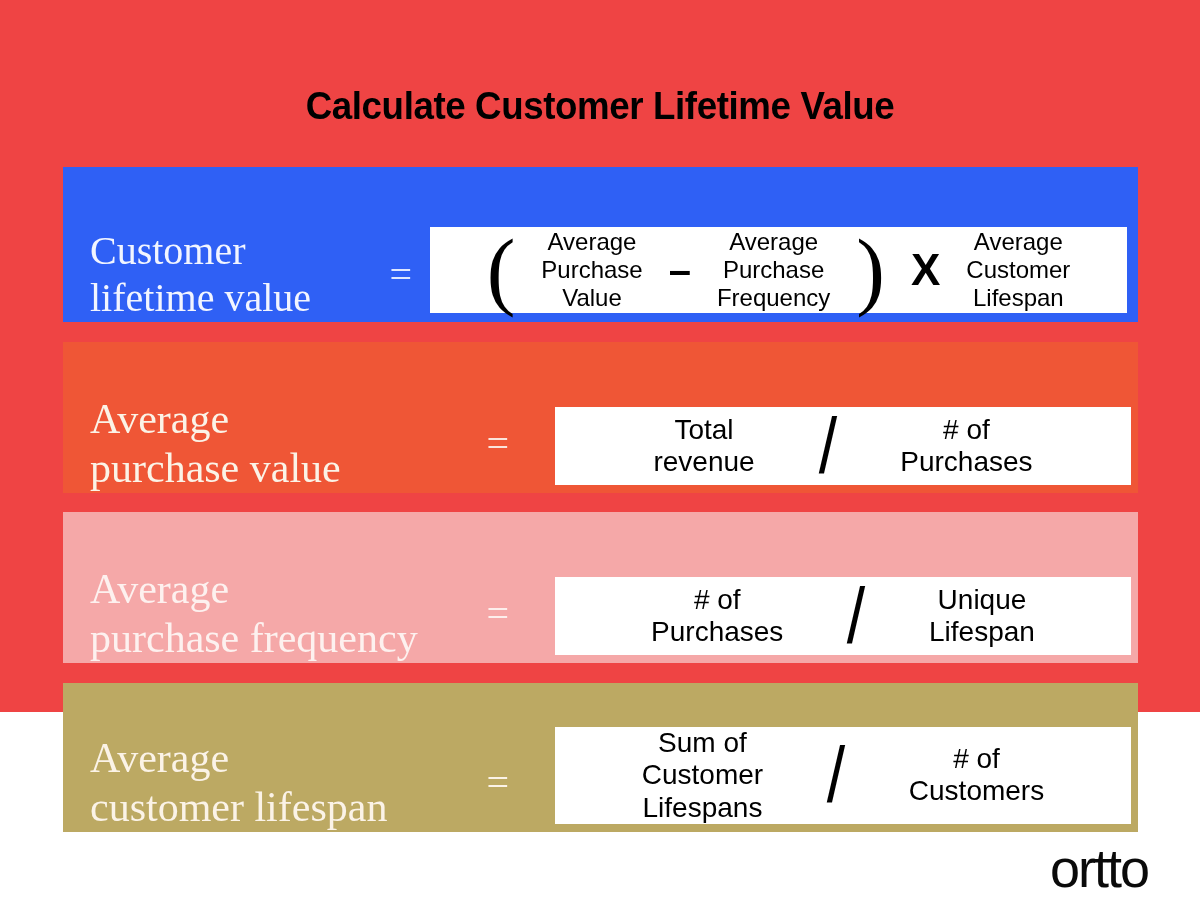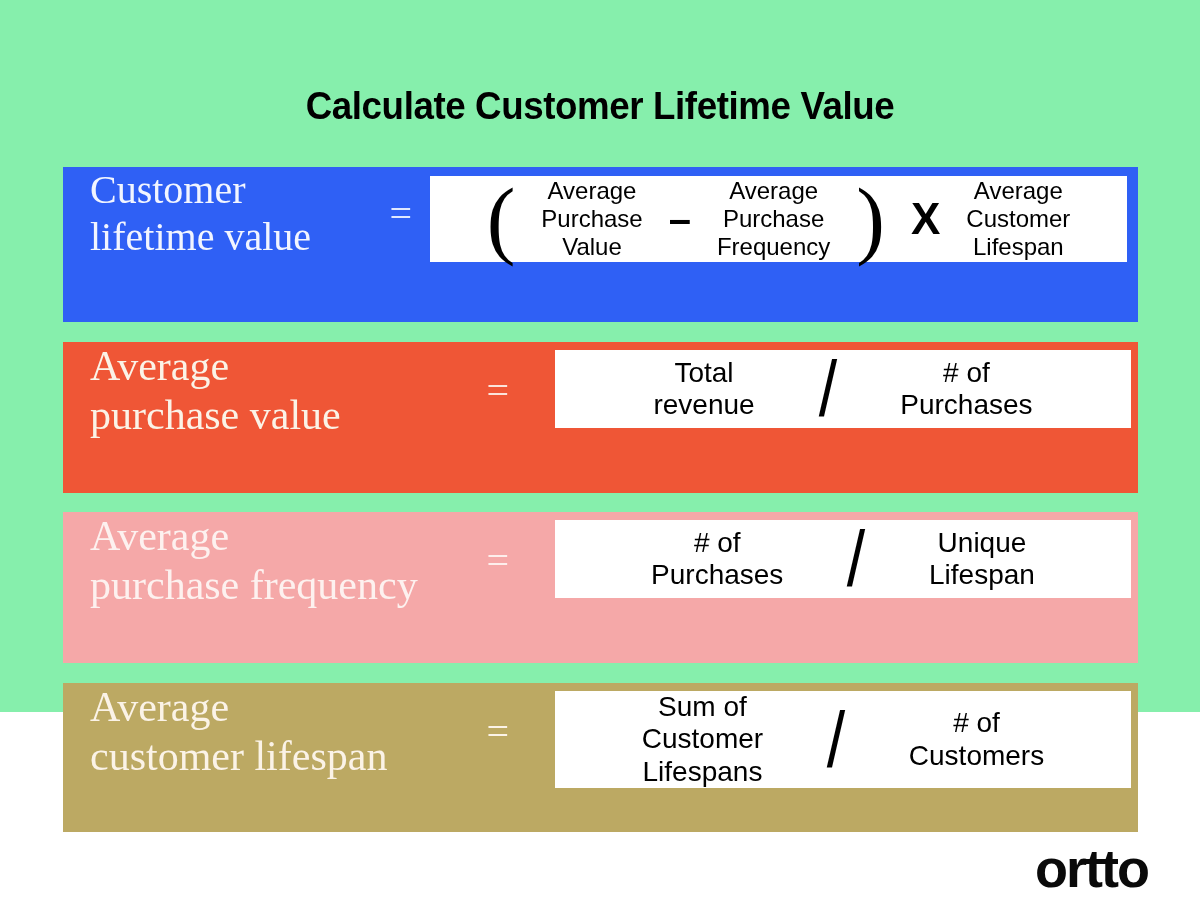--- a/index.html
+++ b/index.html
@@ -10,21 +10,21 @@
     width: 1200px;
     height: 900px;
     background: #ffffff;
     font-family: "Liberation Sans", sans-serif;
     overflow: hidden;
   }
   .canvas {
     position: relative;
     width: 1200px;
     height: 712px;
-    background: #86efac;
+    background: #ef4444;
   }
 
   
   .title {
     position: absolute;
     left: 0;
     top: 84px;
     width: 1200px;
     text-align: center;
     font-family: "Liberation Sans", sans-serif;
@@ -35,21 +35,21 @@
     transform: scaleX(0.94);
     transform-origin: center top;
   }
 
   
   .row {
     position: absolute;
     left: 63px;
     width: 1075px;
     display: flex;
-    align-items: flex-start;
+    align-items: flex-end;
     box-sizing: border-box;
   }
   .row-1 { top: 167px;  height: 155px; background: #2F60F5; }
   .row-2 { top: 342px;  height: 151px; background: #EF5636; }
   .row-3 { top: 512px;  height: 151px; background: #F5A8A8; }
   .row-4 { top: 683px;  height: 149px; background: #BCA963; }
 
   
   .label-block {
     display: flex;
@@ -134,21 +134,21 @@
   
   .gap-sm { display: inline-block; width: 26px; }
   .gap-lg { display: inline-block; width: 62px; }
 
   
   .logo {
     position: absolute;
     right: 52px;
     top: 841px;
     font-family: "Liberation Sans", sans-serif;
-    font-weight: bold;
+    font-weight: normal;
     font-size: 54px;
     letter-spacing: -2px;
     color: #0A0A0A;
     line-height: 1;
   }
 </style>
 </head>
 <body>
 
 <div class="canvas">

